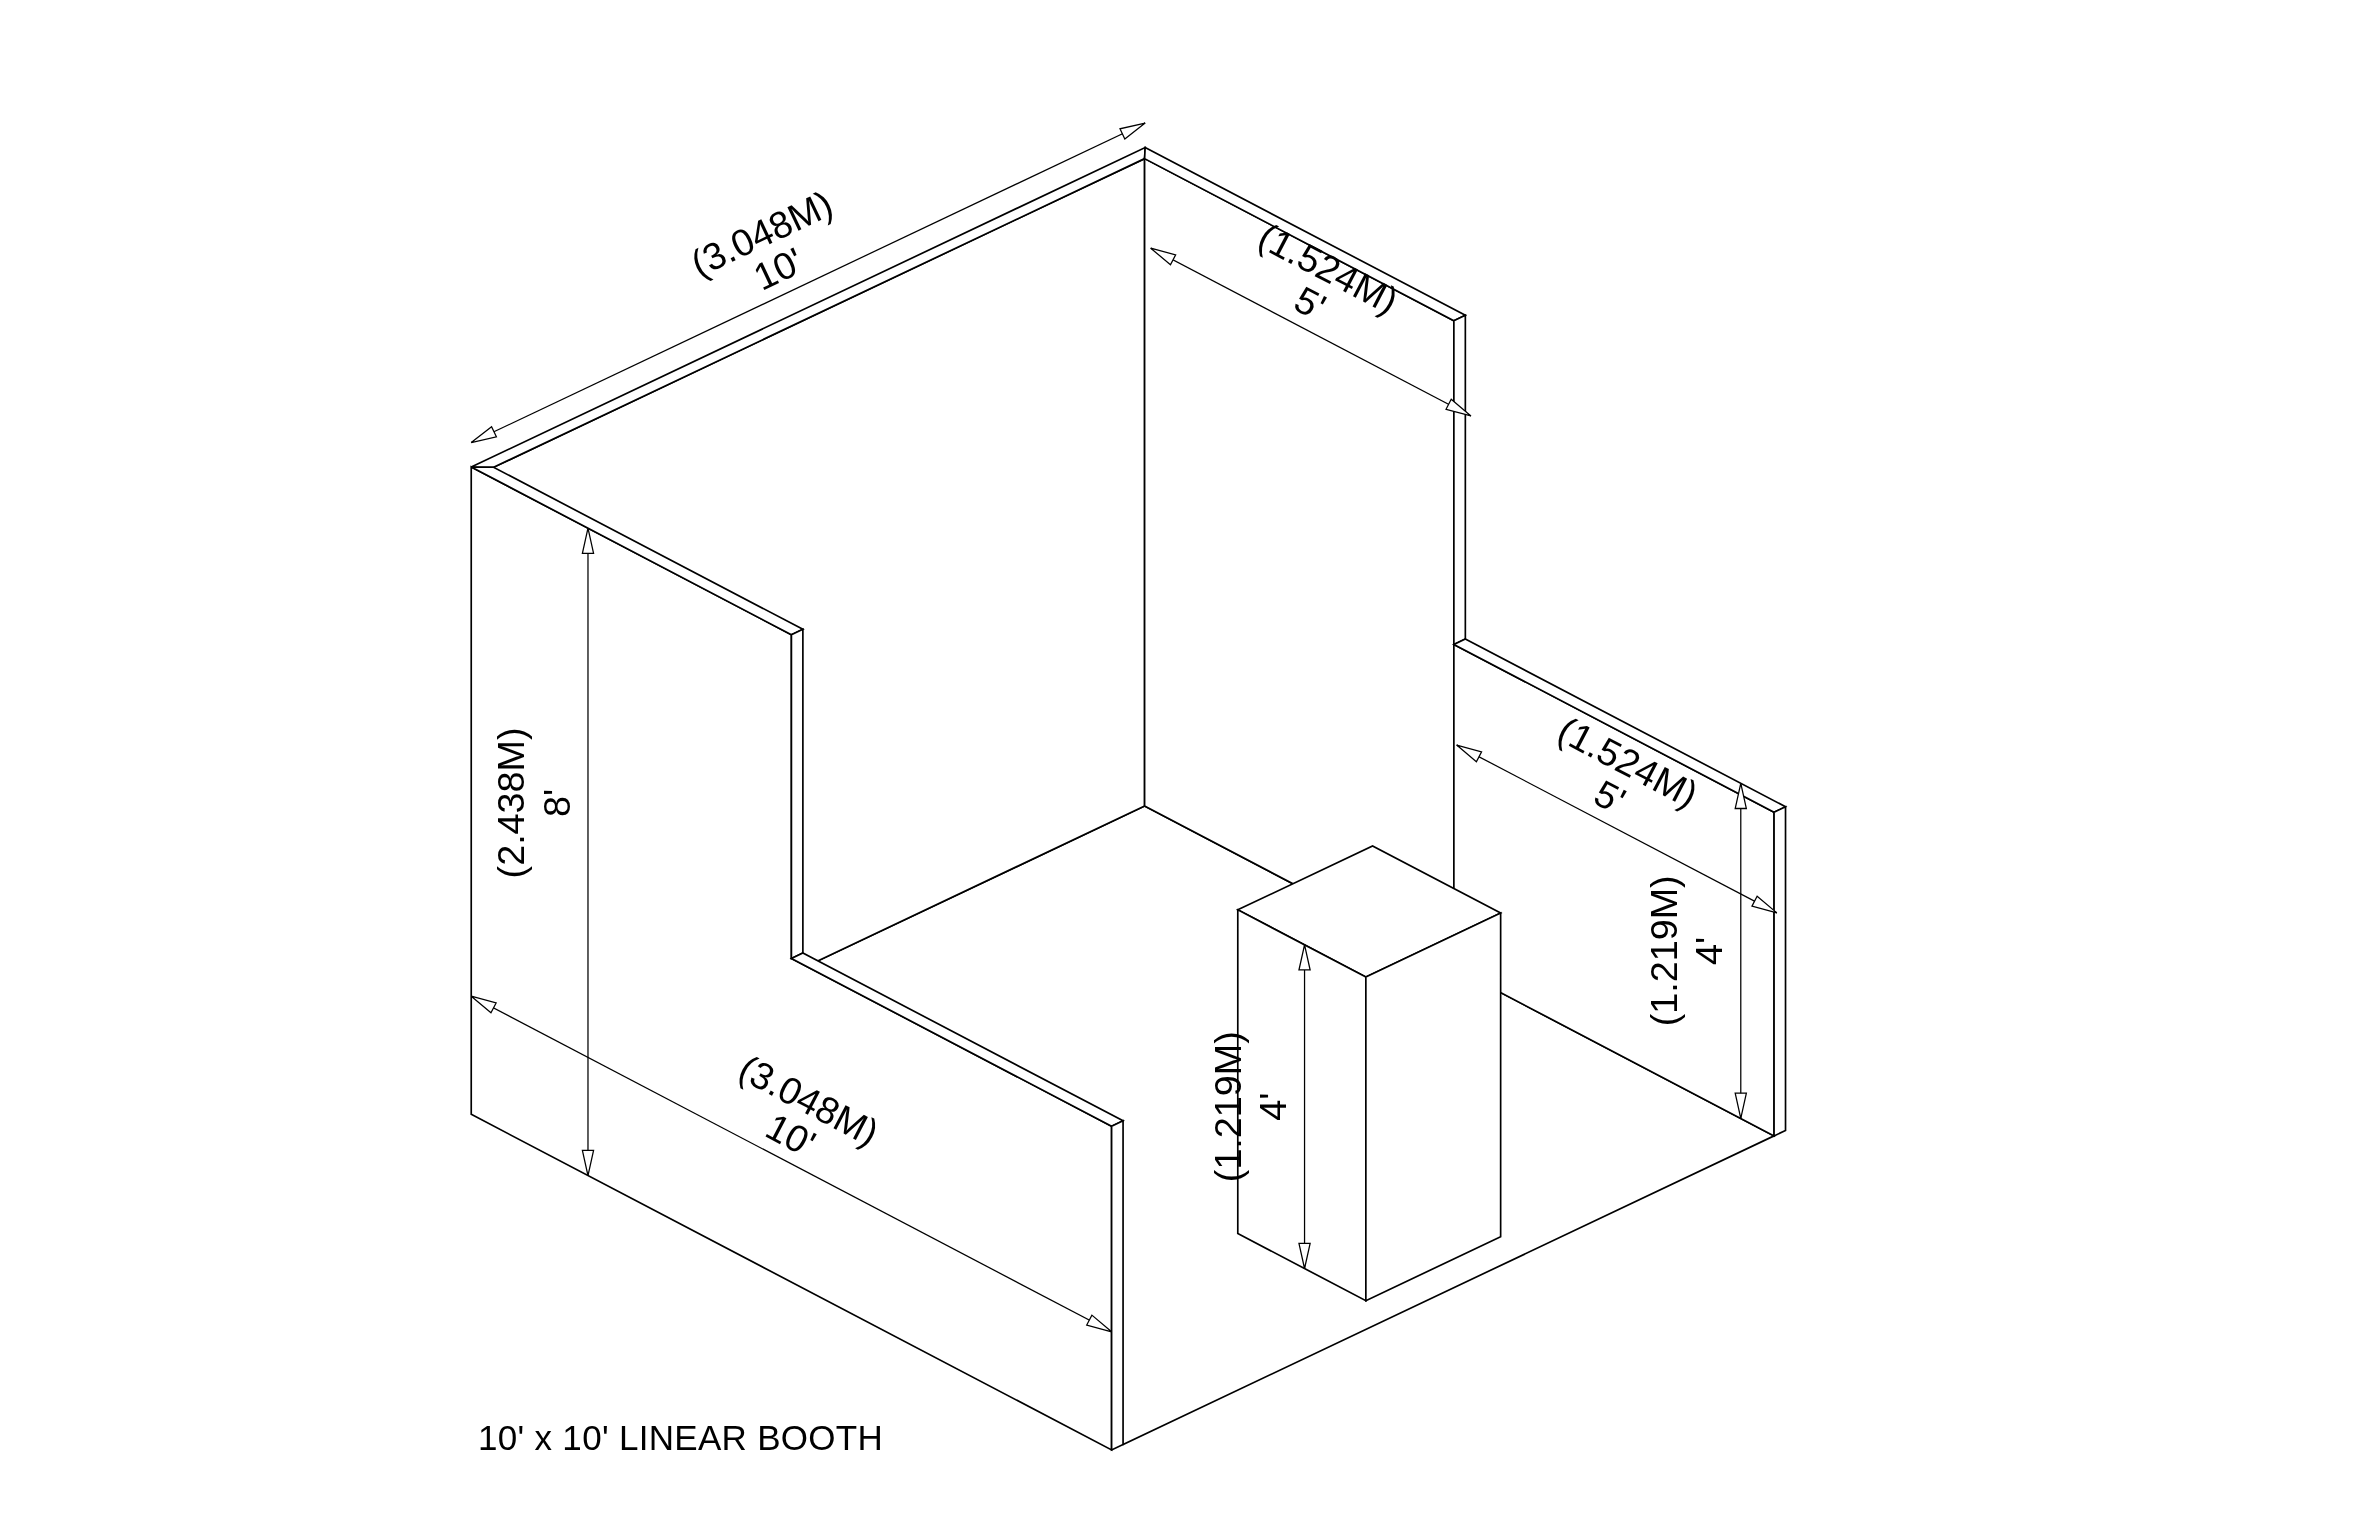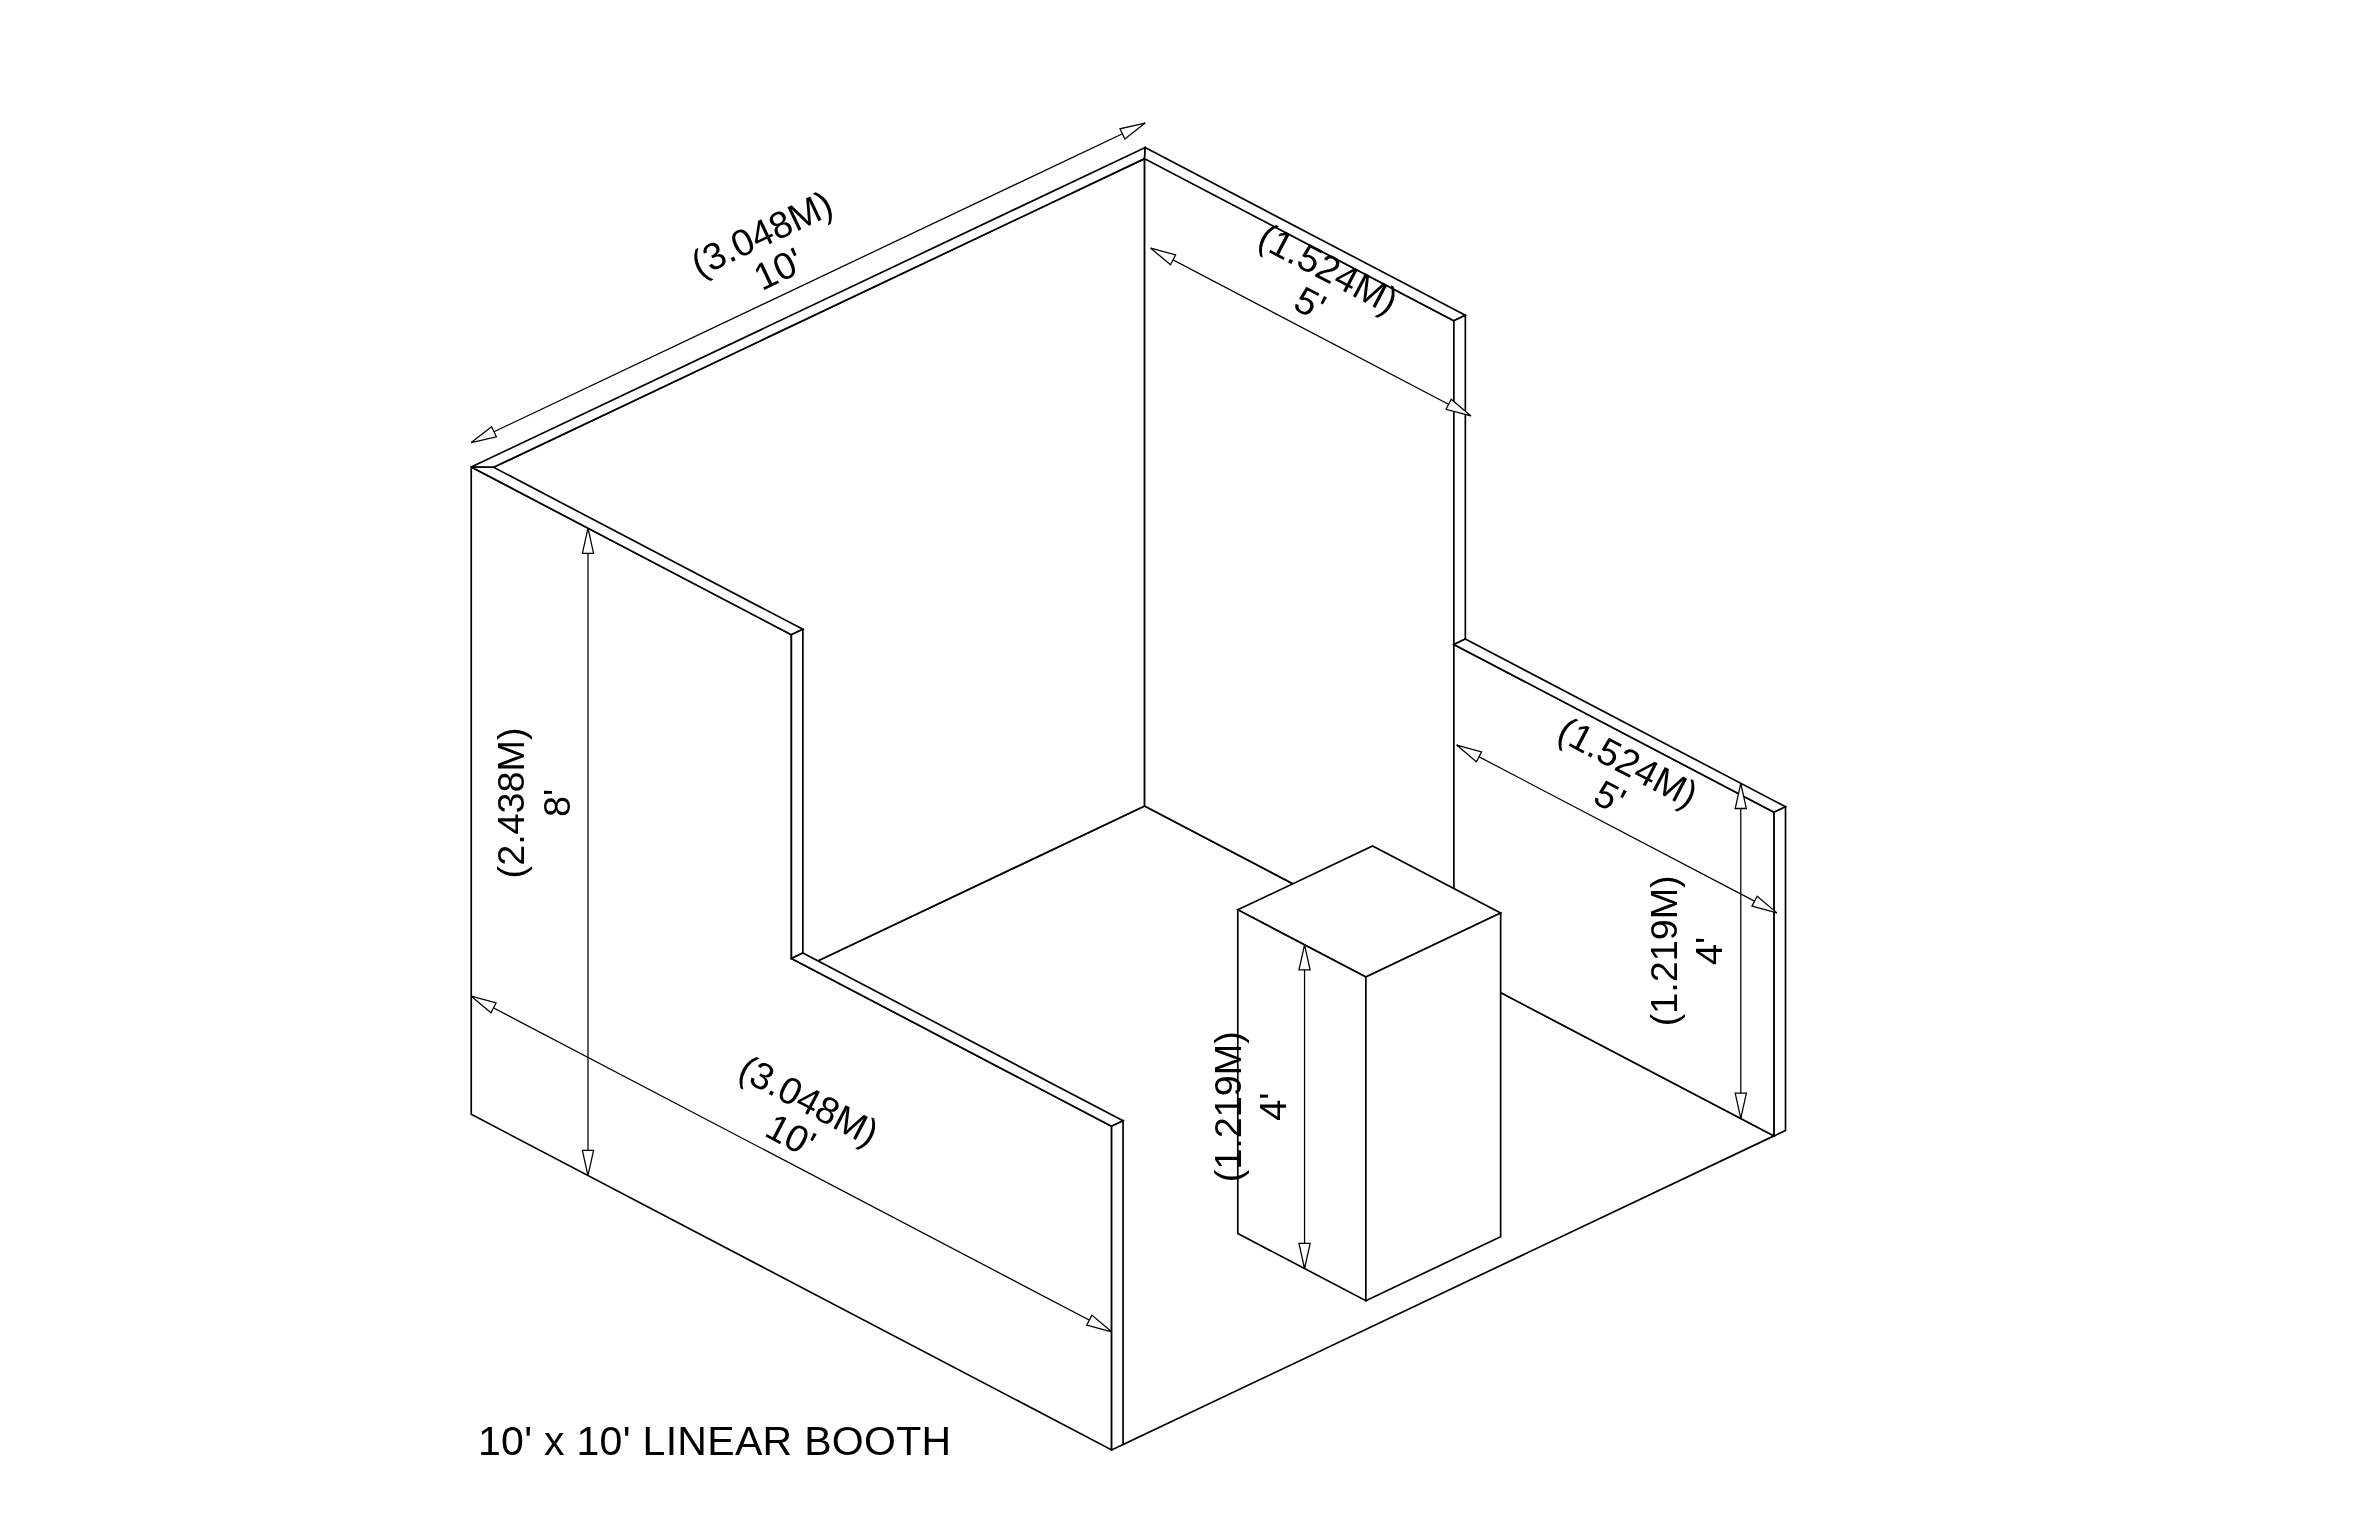--- a/index.html
+++ b/index.html
@@ -3,21 +3,21 @@
 <meta charset="utf-8">
 <style>
   html,body{margin:0;padding:0;background:#ffffff;}
   body{width:2377px;height:1538px;position:relative;font-family:"Liberation Sans",sans-serif;}
   #canvas{position:absolute;left:0;top:0;width:2377px;height:1538px;background:#ffffff;}
   svg{position:absolute;left:0;top:0;}
   .face{fill:#ffffff;stroke:#000000;stroke-width:2.4;stroke-linejoin:miter;}
   .dimline{stroke:#000000;stroke-width:1.8;fill:none;}
   .dimarrow{fill:#ffffff;stroke:#000000;stroke-width:1.8;stroke-linejoin:miter;}
   .dimtext{fill:#000000;font-size:54px;font-family:"Liberation Sans",sans-serif;}
-  #drawing-title{position:absolute;left:478px;top:1418px;font-size:41px;color:#000;
+  #drawing-title{position:absolute;left:478px;top:1418px;font-size:35px;color:#000;
     font-family:"Liberation Sans",sans-serif;letter-spacing:0.3px;white-space:nowrap;}
 </style>
 </head>
 <body>
 
 <div id="canvas">
   <svg id="scene" width="2377" height="1538" viewBox="0 0 3400 2200">
       <g>
         <polygon points="706.0,1594.4 1637.2,1152.9 2537.6,1624.8 1606.4,2066.2" class="face"></polygon>
       </g>

